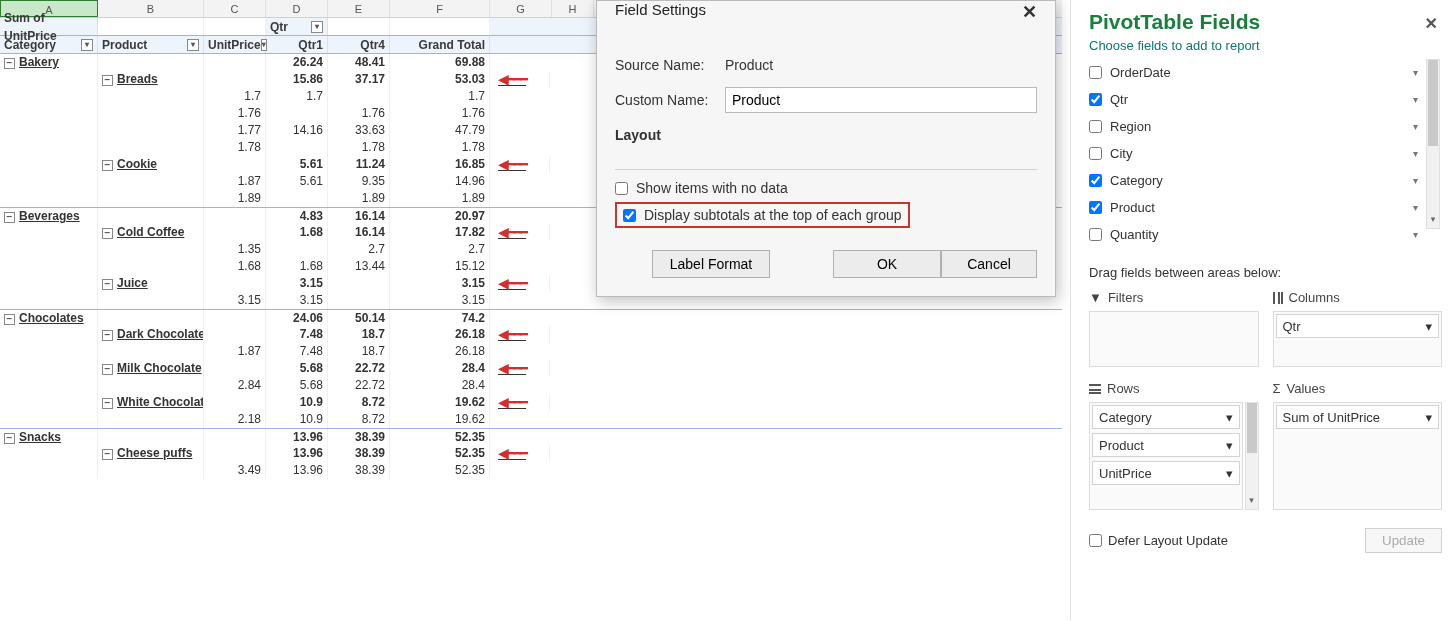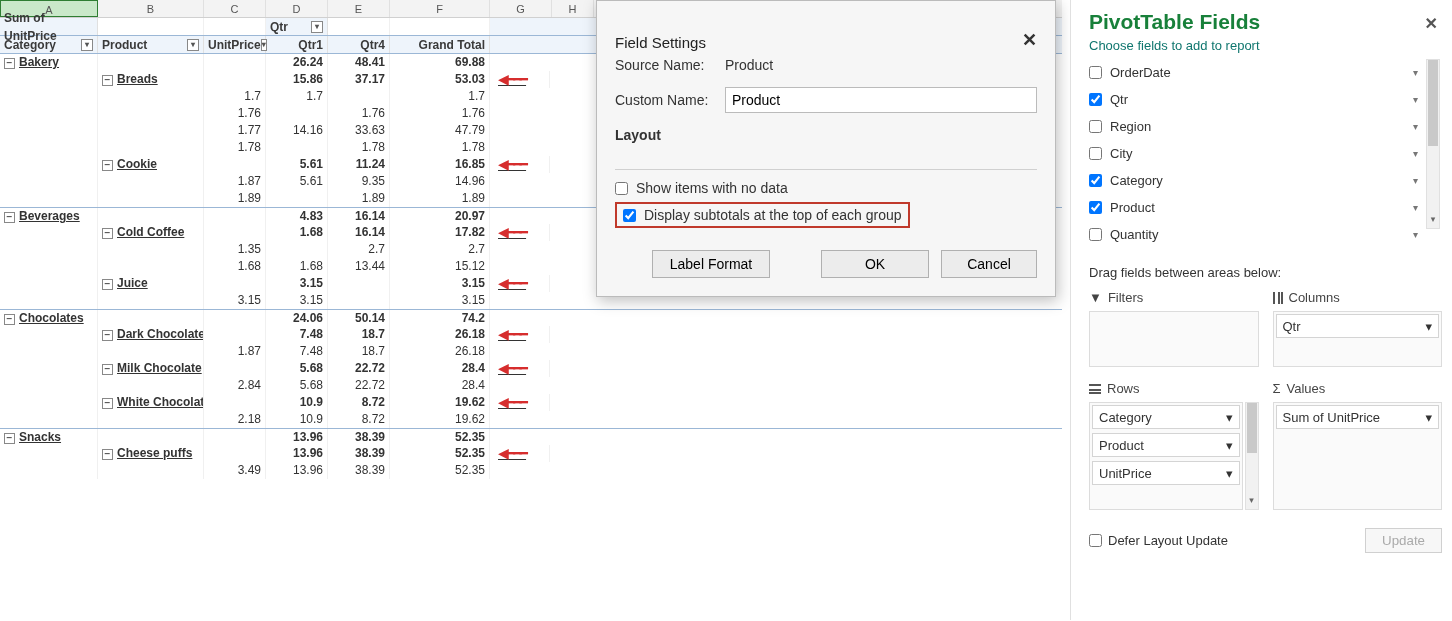--- a/index.html
+++ b/index.html
@@ -27,31 +27,31 @@
 
   .arrow-anno { color: #d62d2d; font-size: 14px; letter-spacing: -2px; padding-left: 4px; }
 
   
   .wA { width: 98px; } .wB { width: 106px; } .wC { width: 62px; }
   .wD { width: 62px; } .wE { width: 62px; } .wF { width: 100px; }
   .wG { width: 62px; } .wH { width: 42px; } .wARR { width: 60px; }
 
   
   .dialog { position: absolute; left: 596px; top: 0; width: 460px; background: #f6f6f6; border: 1px solid #bbb; box-shadow: 2px 4px 14px rgba(0,0,0,.25); padding: 0 18px 18px; font-size: 14px; }
-  .dialog .titlebar { display: flex; justify-content: space-between; align-items: flex-end; height: 50px; }
+  .dialog .titlebar { display: flex; justify-content: space-between; align-items: flex-start; height: 50px; }
   .dialog .title { font-size: 15px; color: #222; }
   .dialog .close { font-size: 18px; font-weight: 700; cursor: pointer; }
   .dialog .frow { display: flex; align-items: center; margin: 6px 0 14px; gap: 10px; }
   .dialog .lbl { width: 100px; color: #333; }
   .dialog input.custom { flex: 1; height: 26px; border: 1px solid #bbb; padding: 0 6px; font-size: 14px; }
   .dialog .section-h { font-weight: 600; margin: 6px 0 26px; }
   .dialog .checkline { display: flex; align-items: center; gap: 8px; margin: 6px 0; }
   .dialog .checkline.highlight { border: 2px solid #c0392b; padding: 3px 6px; width: fit-content; }
   .dialog hr { border: none; border-top: 1px solid #d0d0d0; margin: 4px 0 10px; }
-  .dialog .btnrow { display: flex; gap: 12px; margin-top: 22px; padding-left: 37px; }
+  .dialog .btnrow { display: flex; margin-top: 22px; padding-left: 37px; }
   .dialog .btn { height: 28px; border: 1px solid #b0b0b0; background: #ececec; width: 118px; font-size: 14px; cursor: pointer; }
   .dialog .btnrow .spacer { flex: 1; }
 
   
   .pane { position: absolute; right: 0; top: 0; width: 382px; height: 620px; border-left: 1px solid #e0e0e0; background: #fff; padding: 10px 10px 0 18px; font-size: 13px; }
   .pane .pane-title { color: #18803a; font-size: 21px; font-weight: 600; margin-bottom: 4px; }
   .pane .pane-close { position: absolute; right: 14px; top: 14px; font-size: 16px; font-weight: 700; cursor: pointer; color: #555; }
   .pane .hint { color: #0f766e; margin-bottom: 6px; }
   .pane .fieldlist { position: relative; height: 180px; padding-right: 24px; }
   .pane .fielditem { display: flex; align-items: center; height: 27px; gap: 8px; }

